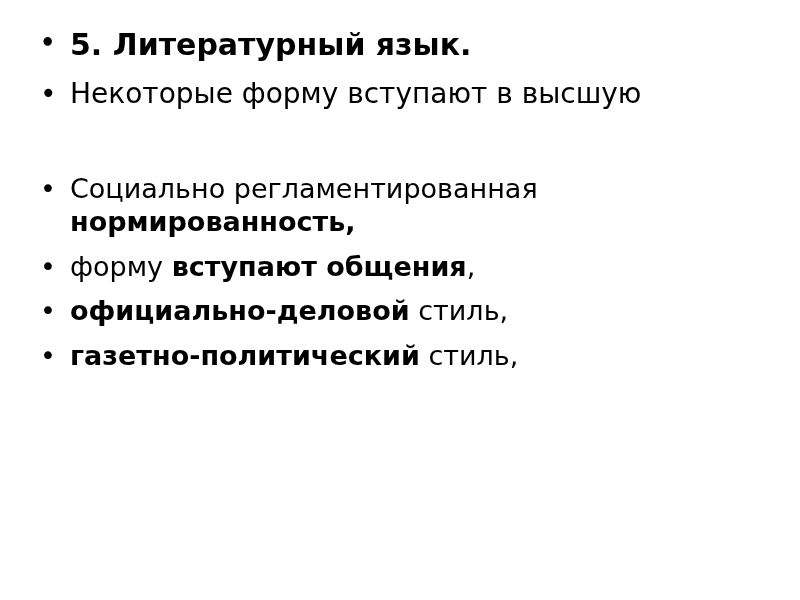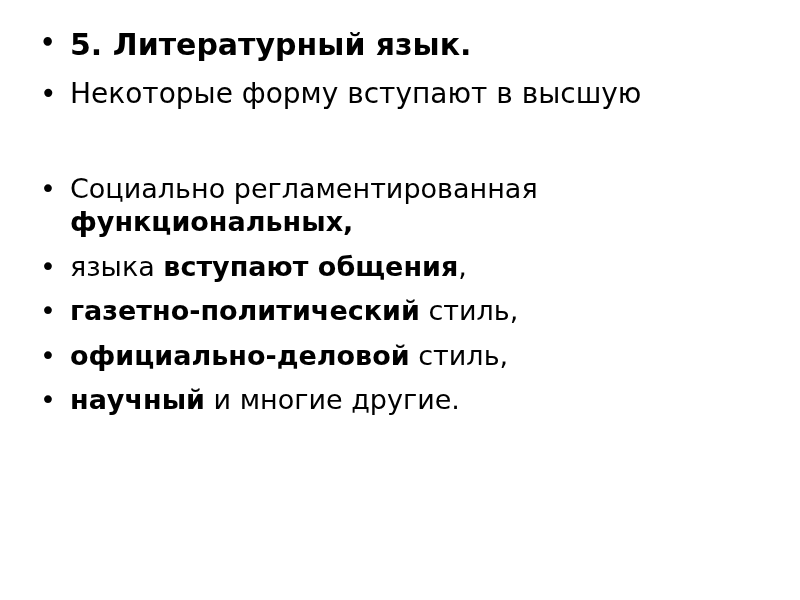--- a/index.html
+++ b/index.html
@@ -70,19 +70,18 @@
   b { font-weight: bold; }
 </style>
 </head>
 <body>
 
 <div class="slide">
   <ul class="bullets">
     <li class="bullet title">5. Литературный язык.</li>
     <li class="bullet intro">Некоторые форму вступают в высшую</li>
     <li class="spacer"></li>
-    <li class="bullet item"><span>Социально регламентированная </span><b>функциональных,</b></li>
-    <li class="bullet item"><span> языка </span><b>вступают общения</b><span>,</span></li>
+    <li class="bullet item"><span>Социально регламентированная </span><b>нормированность,</b></li>
+    <li class="bullet item"><span> форму </span><b>вступают общения</b><span>,</span></li>
+    <li class="bullet item"><b>официально-деловой</b><span> стиль,</span></li>
     <li class="bullet item"><b>газетно-политический</b><span> стиль,</span></li>
-    <li class="bullet item"><b>официально-деловой</b><span> стиль,</span></li>
-    <li class="bullet item"><b>научный</b><span> и многие другие.</span></li>
   </ul>
 </div>
 
 </body></html>

